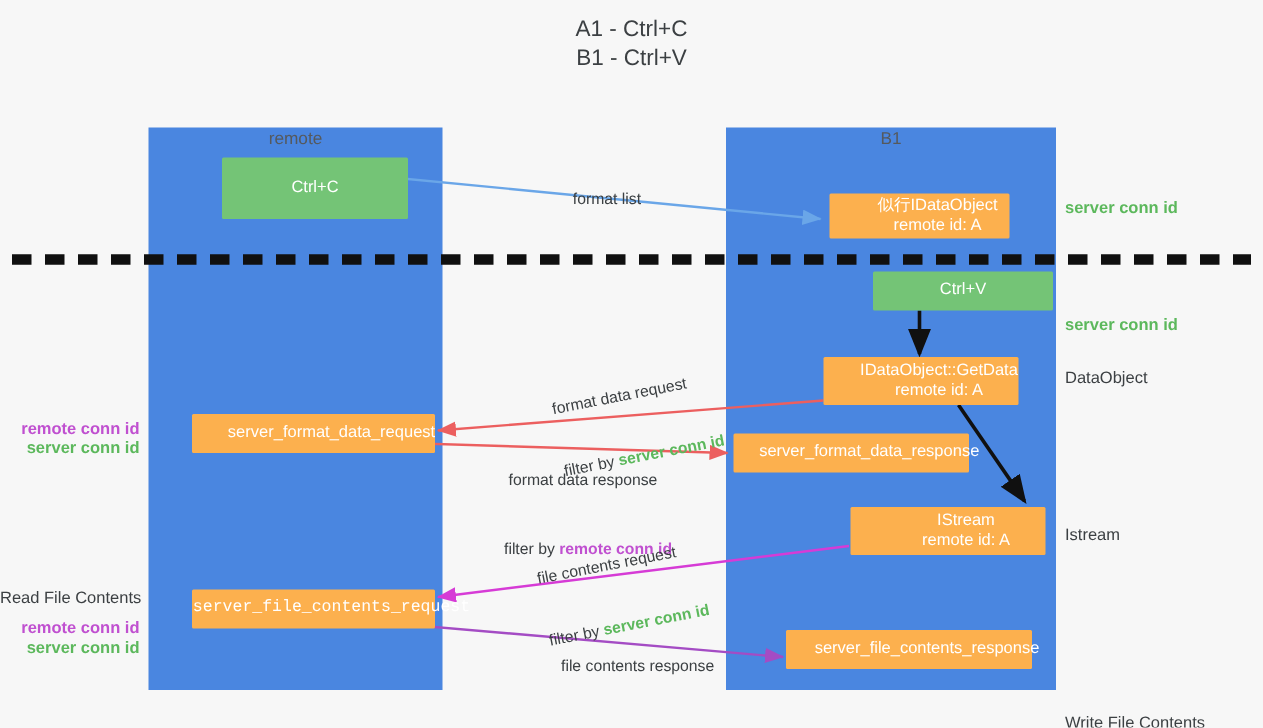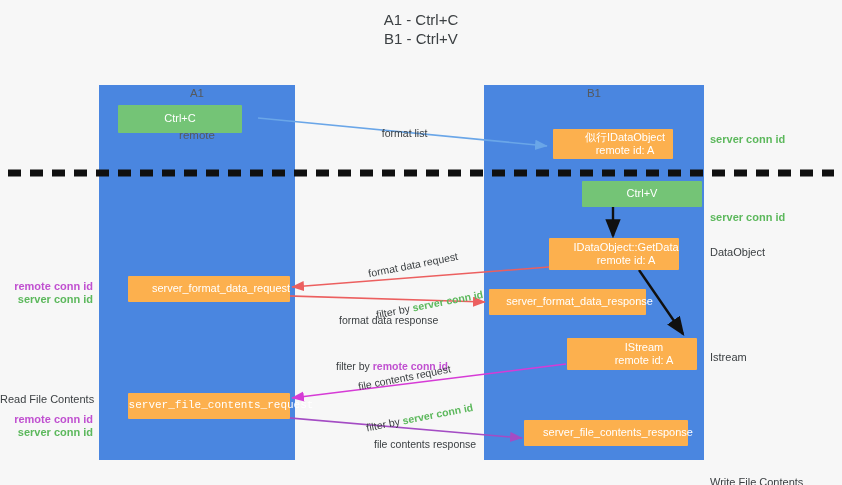--- a/index.html
+++ b/index.html
@@ -123,29 +123,28 @@
   <line x1="128" y1="291" x2="485" y2="302" stroke="#ec5f5f" stroke-width="1.6" marker-end="url(#ah-red)"></line>
 
   <line x1="566" y1="364" x2="292" y2="398" stroke="#d63bd6" stroke-width="1.6" marker-end="url(#ah-magenta)"></line>
 
   <line x1="128" y1="404" x2="522" y2="438" stroke="#a44cc4" stroke-width="1.6" marker-end="url(#ah-purple)"></line>
 </svg>
 
 <div class="abs title"><span>A1 - Ctrl+C</span><br><span>B1 - Ctrl+V</span></div>
 
 <div class="abs lane-header" style="left:99px; top:58px; width:196px;">
-  <div>A1</div>
   <div>remote</div>
 </div>
 <div class="abs lane-header" style="left:484px; top:58px; width:220px;">
   <div>B1</div>
   <div>connection</div>
 </div>
 
-<div class="abs box green" style="left:118px; top:105px; width:124px; height:28px;">
+<div class="abs box green" style="left:148px; top:105px; width:124px; height:41px;">
   <span>Ctrl+C</span>
 </div>
 
 <div class="abs box orange" style="left:553px; top:129px; width:120px; height:30px;">
   <span>似行IDataObject</span>
   <span class="l2">remote id: A</span>
 </div>
 
 <div class="abs box green" style="left:553px; top:181px; width:120px; height:26px;margin-left:29px;">
   <span>Ctrl+V</span>

